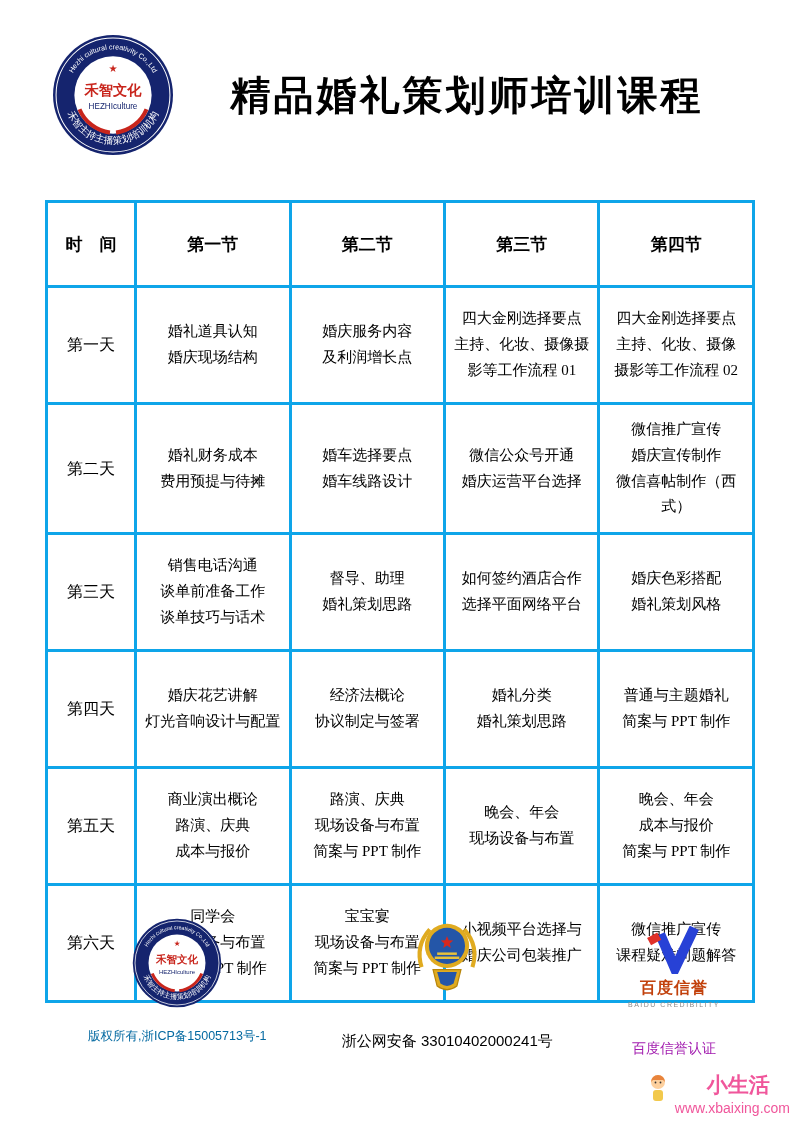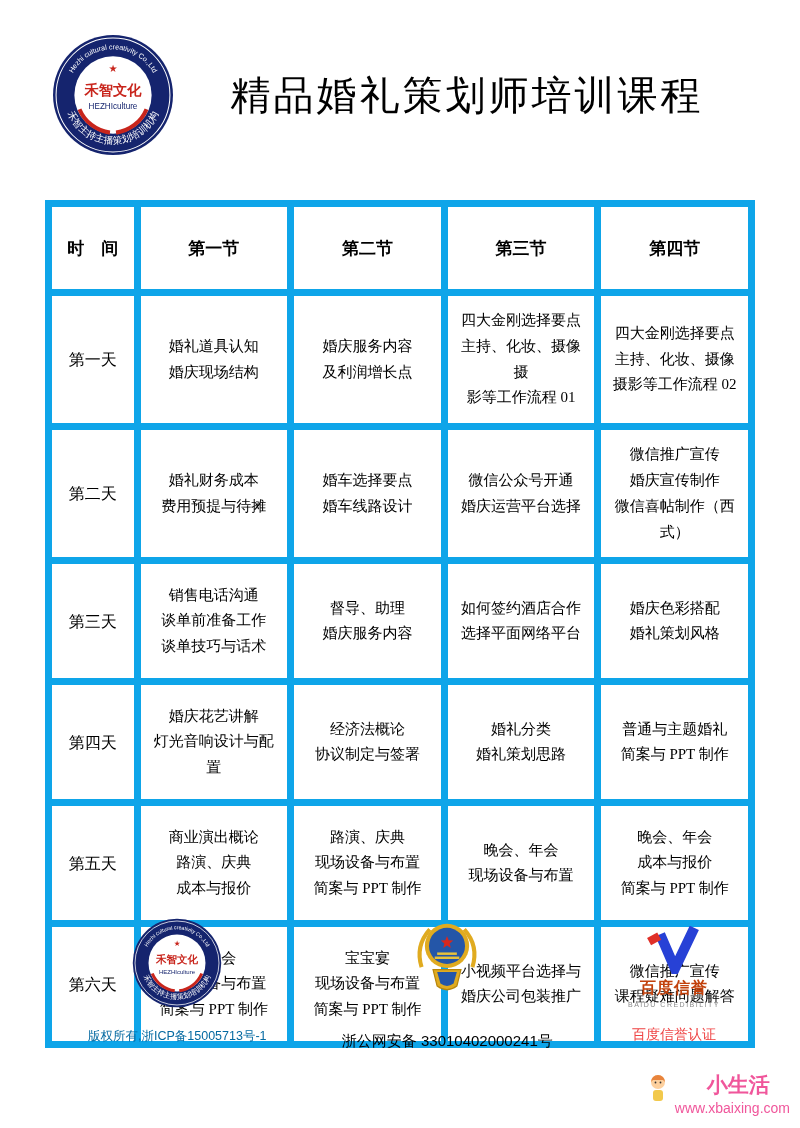--- a/index.html
+++ b/index.html
@@ -7,53 +7,53 @@
     position:relative; width:800px; height:1128px; margin:0 auto;
     background:#ffffff; overflow:hidden;
     font-family:"Liberation Sans", sans-serif;
   }
 
   
   .header { display:flex; align-items:center; padding:34px 40px 0 52px; }
   .logo-lg { width:122px; height:122px; flex:0 0 auto; }
   .page-title {
     flex:1; text-align:center; color:#000;
-    font-size:40px; font-weight:normal; letter-spacing:3px;
+    font-size:40px; font-weight:bold; letter-spacing:3px;
     font-family:"Liberation Sans", sans-serif;
   }
 
   
   .table-wrap { margin:44px 45px 0 45px; }
   table.course {
     width:100%; border-collapse:collapse; table-layout:fixed;
     font-family:"Liberation Serif", serif; color:#000;
   }
   table.course th, table.course td {
-    border:7px solid #0ea5e9; text-align:center; vertical-align:middle;
+    border:3px solid #0ea5e9; text-align:center; vertical-align:middle;
     white-space:pre-line; padding:12px 6px;
   }
   table.course th { font-size:17px; font-weight:bold; height:58px; }
   table.course td { font-size:15px; line-height:1.72; height:90px; }
   table.course td.day { font-size:16px; }
 
   
   .footer { position:absolute; left:0; top:918px; width:800px; }
   .footer-inner {
     display:flex; justify-content:space-between; align-items:flex-start;
     padding:0 80px 0 88px;
   }
   .f-col { text-align:center; }
   .logo-sm { width:90px; height:90px; }
   .copyright { margin-top:16px; font-size:12.5px; color:#0369a1; }
   .badge-svg { width:74px; height:82px; }
   .police-text { margin-top:28px; font-size:15px; font-weight:normal; color:#000; }
   .baidu-v { width:56px; height:48px; margin-top:8px; }
   .baidu-name { font-size:16px; font-weight:bold; letter-spacing:1px; }
   .baidu-sub { font-size:7px; color:#8a8a8a; letter-spacing:1.5px; margin-top:2px; }
-  .baidu-cert { margin-top:18px; font-size:14px; color:#ef4444; }
+  .baidu-cert { margin-top:32px; font-size:14px; color:#a21caf; }
 
   
   .watermark {
     position:absolute; right:10px; bottom:12px;
     display:flex; align-items:flex-start;
   }
   .wm-icon { width:26px; height:32px; margin-right:4px; margin-top:2px; }
   .wm-name { font-size:21px; font-weight:bold;margin-left:32px; }
   .wm-url { font-size:14px; margin-top:1px; }
 </style>
@@ -129,21 +129,21 @@
           <td>微信推广宣传
 婚庆宣传制作
 微信喜帖制作（西式）</td>
         </tr>
         <tr>
           <td class="day">第三天</td>
           <td>销售电话沟通
 谈单前准备工作
 谈单技巧与话术</td>
           <td>督导、助理
-婚庆服务内容</td>
+婚礼策划思路</td>
           <td>如何签约酒店合作
 选择平面网络平台</td>
           <td>婚庆色彩搭配
 婚礼策划风格</td>
         </tr>
         <tr>
           <td class="day">第四天</td>
           <td>婚庆花艺讲解
 灯光音响设计与配置</td>
           <td>经济法概论

